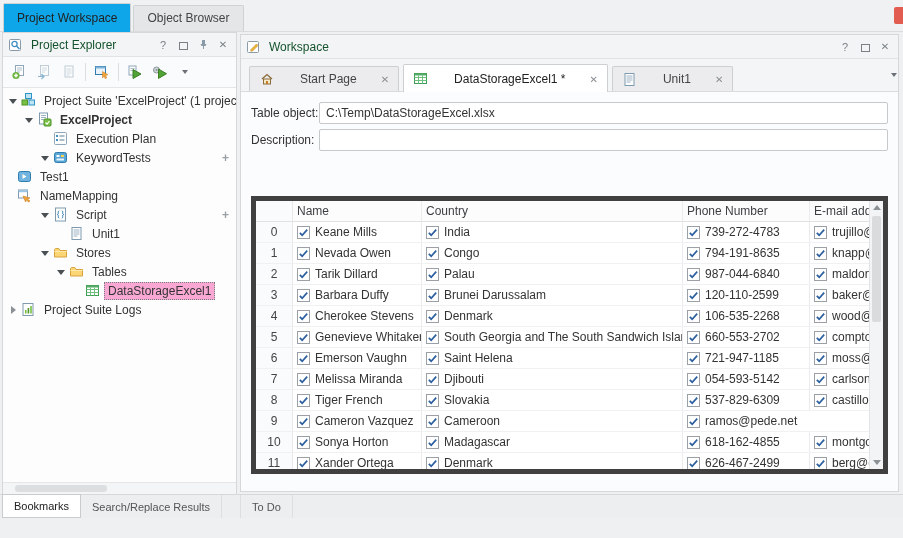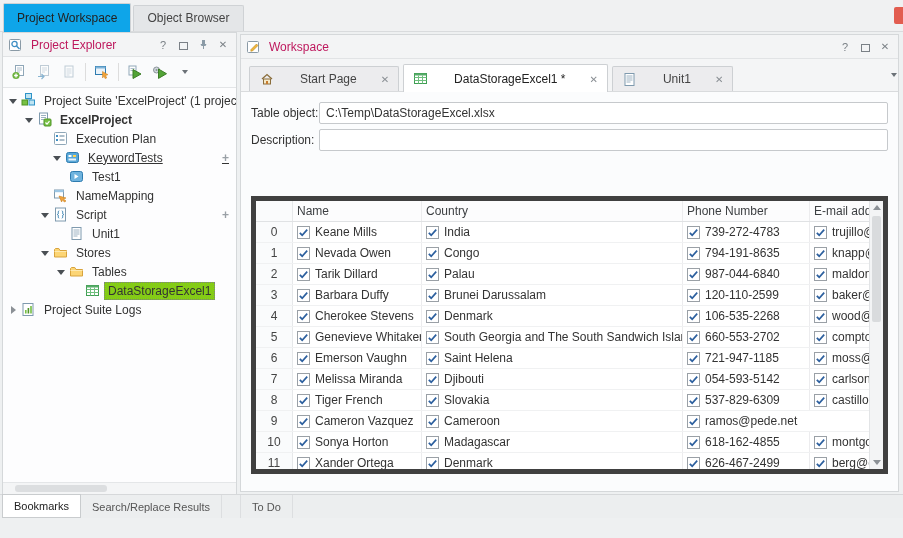--- a/index.html
+++ b/index.html
@@ -9,21 +9,21 @@
   
   .top-bar{position:absolute;left:0;top:0;right:0;height:31px;background:#f0f1f2;border-bottom:1px solid #d9dbdd;}
   .main-tabs{display:flex;align-items:flex-end;height:100%;padding-left:3px;}
   .top-tab{height:25px;line-height:25px;padding:0 13px;border:1px solid #cfd2d5;border-bottom:none;
     background:#e4e6e8;color:#444;margin-right:2px;border-radius:2px 2px 0 0;}
   .top-tab.active{background:#0ea5e9;height:28px;line-height:28px;margin-bottom:-1px;color:#222;}
   .close-sliver{position:absolute;right:0;top:7px;width:9px;height:17px;background:#e25d50;border-radius:2px 0 0 2px;}
 
   
   .panel-head{height:23px;display:flex;align-items:center;gap:4px;padding:0 5px;background:#f3f4f5;border-bottom:1px solid #e1e3e5;}
-  .panel-title{flex:1;color:#be185d;}
+  .panel-title{flex:1;color:#14532d;}
   .ph-btn{width:16px;height:16px;display:grid;place-items:center;color:#7a8086;font-size:11px;}
   .help::before{content:"?";}
   .x-glyph::before{content:"\2715";font-size:10px;}
   .sq-glyph{width:10px;height:10px;position:relative;}
   .sq-glyph::before{content:"";position:absolute;left:1px;top:2px;width:7px;height:6px;border:1px solid #7a8086;}
 
   
   .explorer{position:absolute;left:2px;top:32px;width:233px;bottom:43px;background:#fdfdfe;
     border:1px solid #d5d8da;display:flex;flex-direction:column;}
   .pe-toolbar{height:30px;display:flex;align-items:center;gap:1px;padding:0 4px;border-bottom:1px solid #e3e5e7;background:#fafbfc;flex:none;}
@@ -33,21 +33,21 @@
   .chev{width:8px;height:8px;position:relative;}
   .chev::before{content:"";position:absolute;left:1px;top:2px;border-left:3px solid transparent;border-right:3px solid transparent;border-top:4px solid #6b7177;}
   .tree{flex:1;overflow:hidden;padding-top:3px;background:#fdfdfe;}
   .tree-row{height:19px;display:flex;align-items:center;white-space:nowrap;}
   .exp{width:12px;height:12px;margin-right:2px;flex:none;position:relative;}
   .exp.down::before{content:"";position:absolute;left:2px;top:4px;border-left:4px solid transparent;border-right:4px solid transparent;border-top:5px solid #4a4f54;}
   .exp.right::before{content:"";position:absolute;left:4px;top:2px;border-top:4px solid transparent;border-bottom:4px solid transparent;border-left:5px solid #8c9196;}
   .t-icon{width:15px;height:15px;margin-right:4px;flex:none;display:grid;place-items:center;}
   .t-label{padding:1px 3px;border:1px solid transparent;}
   .t-label.bold{font-weight:bold;}
-  .tree-row.selected .t-label{background:#84cc16;border:1px dotted #7a7f84;}
+  .tree-row.selected .t-label{background:#f9a8d4;border:1px dotted #7a7f84;}
   .row-plus{margin-left:auto;margin-right:7px;color:#9aa0a6;font-weight:bold;}
   .row-plus::before{content:"+";}
   .h-scroll{height:11px;border-top:1px solid #e4e6e8;background:#f4f5f6;position:relative;flex:none;}
   .h-thumb{position:absolute;left:12px;top:2px;width:92px;height:7px;background:#dcdee0;border-radius:3px;}
 
   
   .workspace{position:absolute;left:240px;top:34px;right:4px;height:456px;background:#fbfcfd;
     border:1px solid #d5d8da;display:flex;flex-direction:column;}
   .doc-tabs{height:32px;display:flex;align-items:flex-end;padding:0 8px;background:#f4f5f6;border-bottom:1px solid #d9dbdd;position:relative;flex:none;}
   .doc-tab{height:24px;display:flex;align-items:center;gap:22px;padding:0 9px;border:1px solid #cdd0d3;border-bottom:none;
@@ -211,44 +211,44 @@
           <span class="t-icon">
             <svg width="15" height="15" viewBox="0 0 15 15">
               <rect x="1.5" y="1.5" width="12" height="12" rx="1" fill="#fff" stroke="#8fa7b8"></rect>
               <rect x="3" y="4" width="2" height="2" fill="#3f8fc4"></rect>
               <rect x="3" y="8" width="2" height="2" fill="#3f8fc4"></rect>
               <path d="M6.5 5h5M6.5 9h5" stroke="#5b7c96"></path>
             </svg>
           </span>
           <span class="t-label">Execution Plan</span>
         </div>
-        <div class="tree-row" style="padding-left: 48px; text-decoration: underline;">
+        <div class="tree-row" style="padding-left: 36px;">
           <span class="exp down"></span>
           <span class="t-icon">
             <svg width="15" height="15" viewBox="0 0 15 15">
               <rect x="1.5" y="2.5" width="12" height="10" rx="2" fill="#59a7d7" stroke="#2e7cb0"></rect>
               <rect x="3.5" y="5" width="3" height="2" fill="#fff"></rect>
               <rect x="8" y="5" width="3" height="2" fill="#ffd24d"></rect>
               <rect x="3.5" y="8.5" width="7.5" height="2" fill="#e9f4fb"></rect>
             </svg>
           </span>
           <span class="t-label">KeywordTests</span>
           <span class="row-plus"></span>
         </div>
-        <div class="tree-row" style="padding-left: 52px;">
+        <div class="tree-row" style="">
           <span class="exp"></span>
           <span class="t-icon">
             <svg width="15" height="15" viewBox="0 0 15 15">
               <rect x="1.5" y="2.5" width="12" height="10" rx="2" fill="#6fb3de" stroke="#2e7cb0"></rect>
               <path d="M5.5 5l4 2.5-4 2.5z" fill="#fff"></path>
             </svg>
           </span>
           <span class="t-label">Test1</span>
         </div>
-        <div class="tree-row" style="padding-left: 36px;">
+        <div class="tree-row" style="">
           <span class="exp"></span>
           <span class="t-icon">
             <svg width="15" height="15" viewBox="0 0 15 15">
               <rect x="1.5" y="2" width="9" height="8" fill="#fff" stroke="#7f9aae"></rect>
               <rect x="1.5" y="2" width="9" height="2.2" fill="#9cc6e4"></rect>
               <path d="M6 8l7 2-2.6 1L13 13l-1.6 1-2-2.2L8.6 14z" fill="#f2a33c" stroke="#c97f1b" stroke-width="0.6"></path>
             </svg>
           </span>
           <span class="t-label">NameMapping</span>
         </div>

